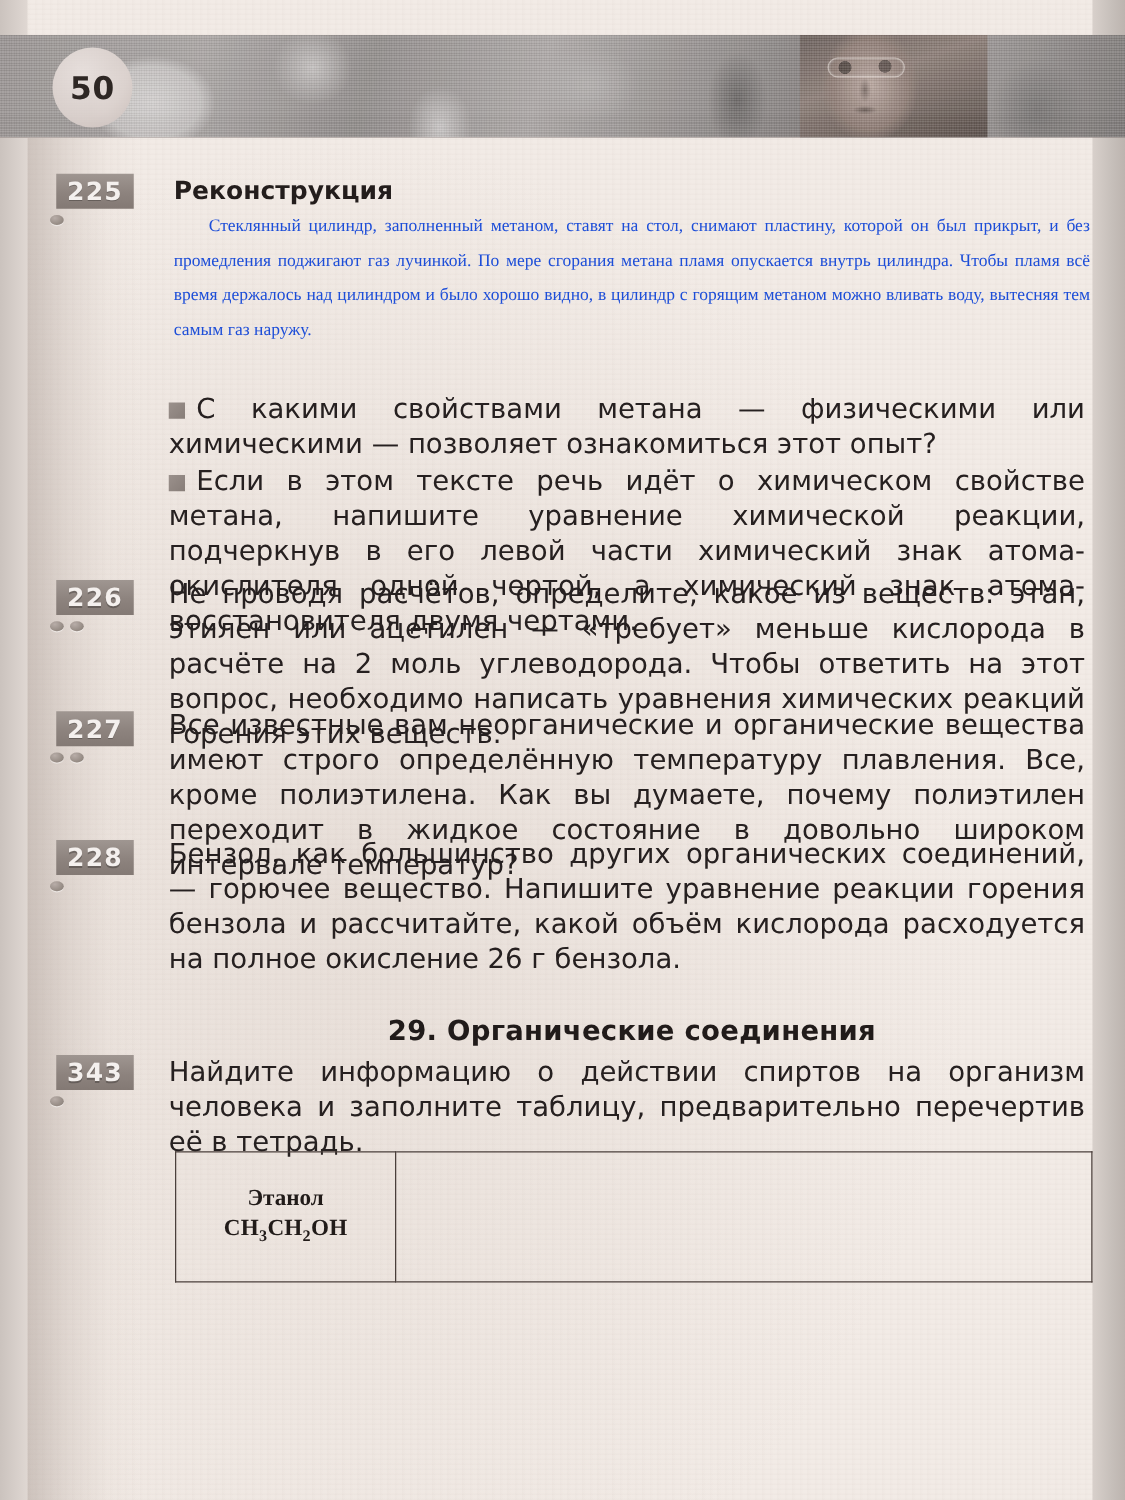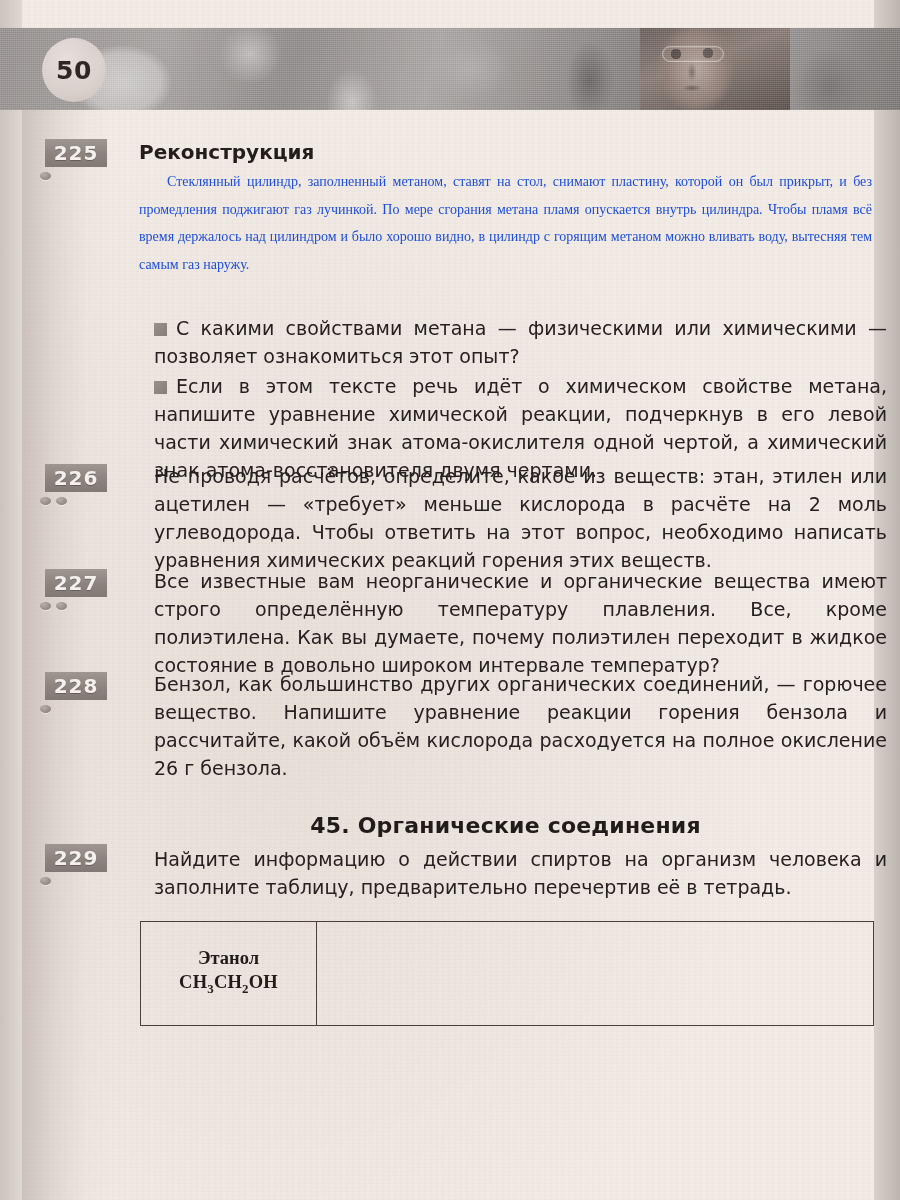--- a/index.html
+++ b/index.html
@@ -181,24 +181,24 @@
     width: 733px;
     font-family: "Liberation Serif", "DejaVu Serif", serif;
     font-size: 14px;
     line-height: 27.5px;
     color: #1d4ed8;
     text-align: justify;
     text-justify: inter-word;
   }
   .body-sans {
     position: absolute;
-    left: 154px;
+    left: 135px;
     width: 733px;
     font-family: "DejaVu Sans", "Liberation Sans", sans-serif;
-    font-size: 19px;
+    font-size: 22px;
     line-height: 28px;
     color: #262020;
     text-align: justify;
     text-justify: inter-word;
   }
   .head-bold {
     position: absolute;
     left: 139px;
     font-family: "DejaVu Sans", "Liberation Sans", sans-serif;
     font-weight: bold;
@@ -310,24 +310,24 @@
     </div>
 
     <div class="ex">
       <div class="num-badge" style="top:672px">228</div>
       <div class="dots" style="top:705px">
         <span class="dot"></span>
       </div>
       <div class="body-sans" style="top:670px">Бензол, как большинство других органических соединений, — горючее вещество. Напишите уравнение реакции горения бензола и рассчитайте, какой объём кислорода расходуется на полное окисление 26 г бензола.</div>
     </div>
 
-    <div class="section-title" style="top:813px">45. Органические соединения</div>
-
-    <div class="ex">
-      <div class="num-badge" style="top:844px">229</div>
+    <div class="section-title" style="top:813px">29. Органические соединения</div>
+
+    <div class="ex">
+      <div class="num-badge" style="top:844px">343</div>
       <div class="dots" style="top:877px">
         <span class="dot"></span>
       </div>
       <div class="body-sans" style="top:845px">Найдите информацию о действии спиртов на организм человека и заполните таблицу, предварительно перечертив её в тетрадь.</div>
     </div>
 
     <table class="tbl">
       <tbody>
       <tr class="body-row">
         <td class="col-a cell-name">

